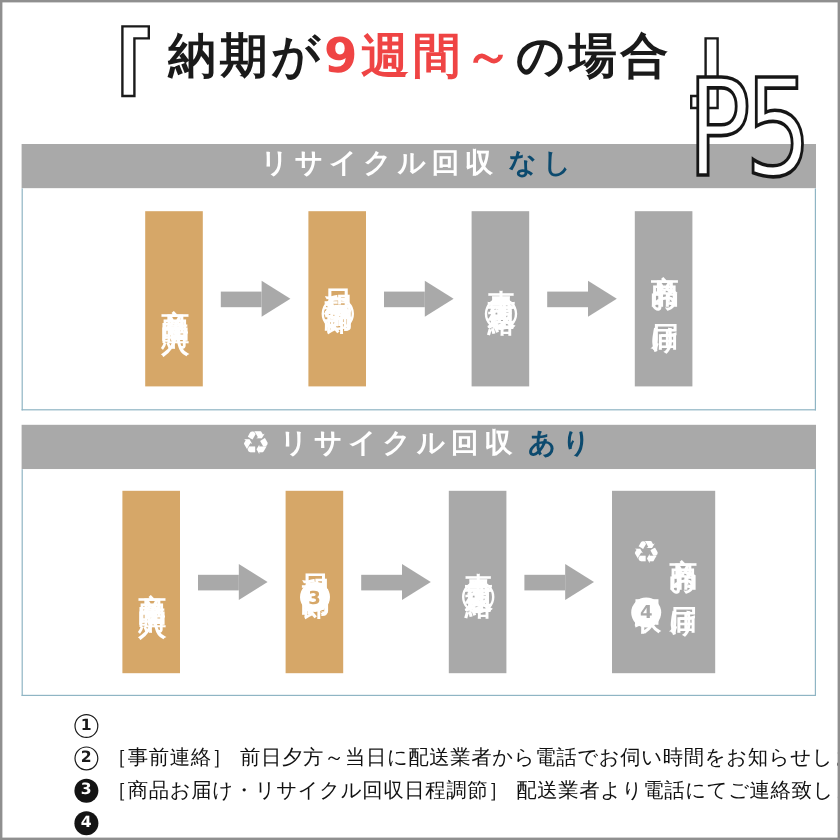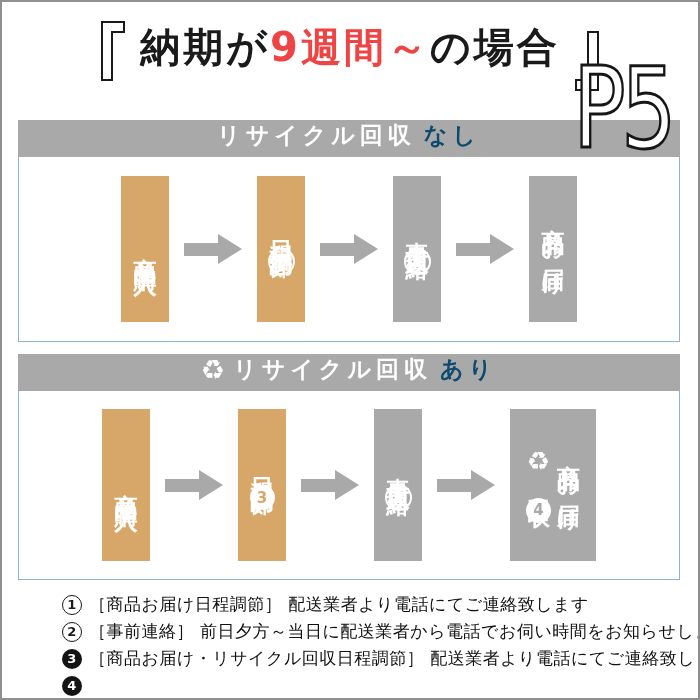--- a/index.html
+++ b/index.html
@@ -203,21 +203,20 @@
         <div class="col col-right">
           <span class="vtext">商品お届け</span>
         </div>
       </div>
     </div>
   </div>
 
   <div class="notes">
     <div class="note">
       <span class="note-num outline">1</span>
-      <span>［商品お届け日程調節］ 配送業者より電話にてご連絡致します</span>
     </div>
     <div class="note">
       <span class="note-num outline">2</span>
       <span>［事前連絡］ 前日夕方～当日に配送業者から電話でお伺い時間をお知らせします</span>
     </div>
     <div class="note">
       <span class="note-num filled">3</span>
       <span>［商品お届け・リサイクル回収日程調節］ 配送業者より電話にてご連絡致します</span>
     </div>
     <div class="note">

